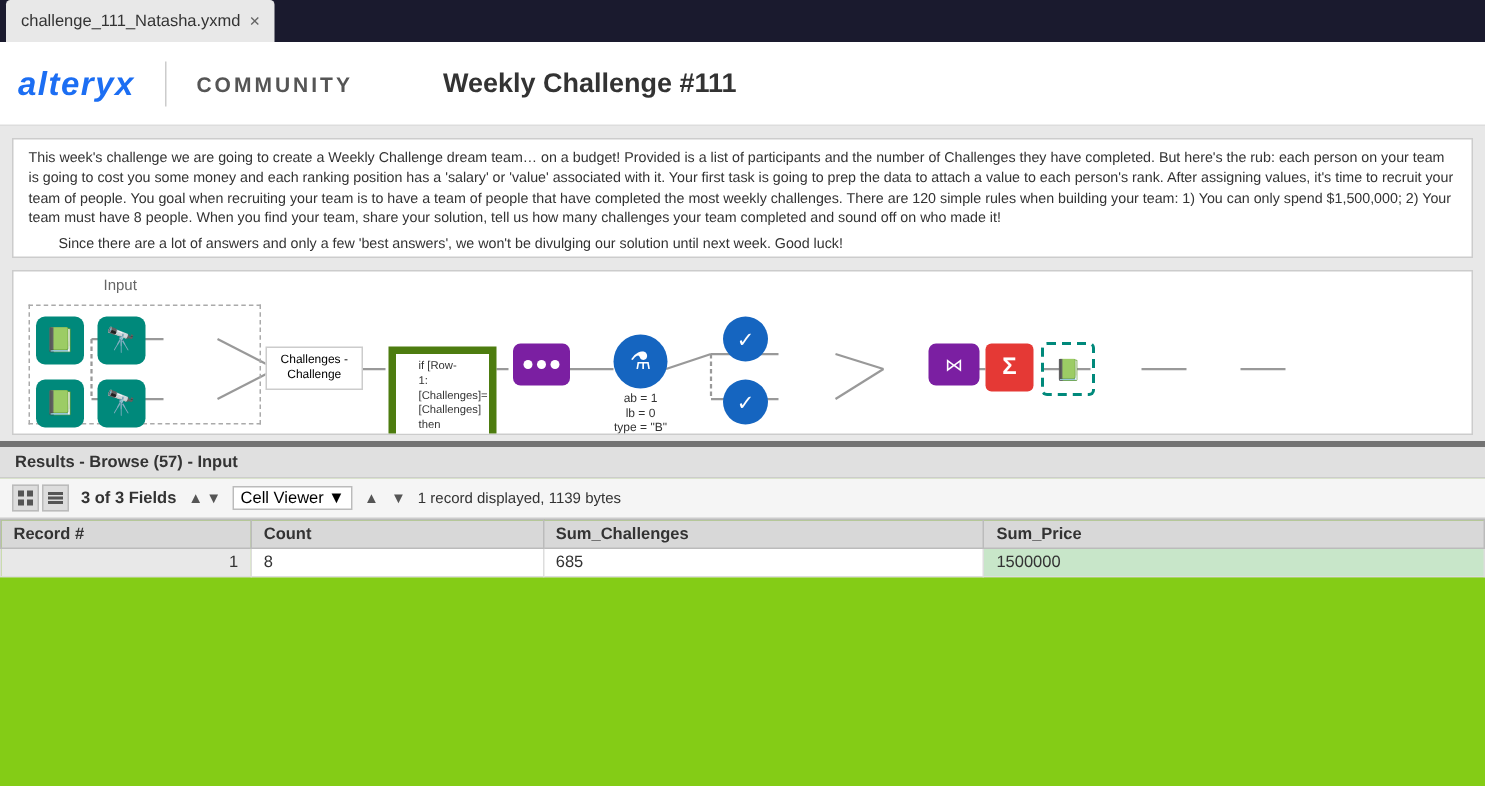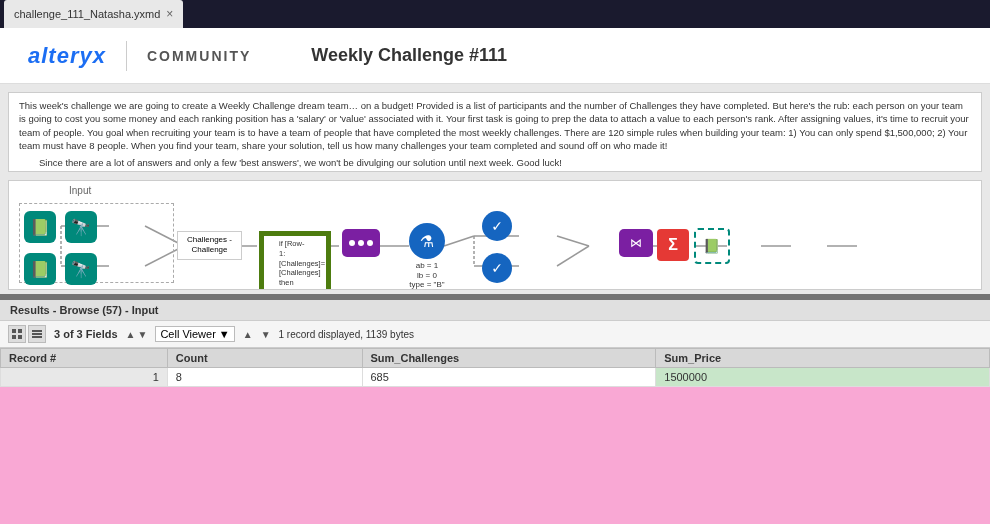--- a/index.html
+++ b/index.html
@@ -29,21 +29,21 @@
       font-size: 12px;
       color: #666;
     }
 
     
     .header {
       background: white;
       height: 56px;
       display: flex;
       align-items: center;
-      padding: 0 28px;
+      padding: 0 12px;
       border-bottom: 1px solid #ddd;
       gap: 20px;
     }
     .logo-alteryx {
       font-size: 22px;
       font-weight: bold;
       color: #1c6ef3;
       font-style: italic;
       letter-spacing: 1px;
     }
@@ -132,22 +132,22 @@
     .workflow-svg {
       position: absolute;
       top: 0; left: 0;
       width: 100%;
       height: 100%;
       pointer-events: none;
     }
 
     
     .results-panel {
-      background: #f9a8d4;
-      border-top: 6px solid #737373;
+      background: #84cc16;
+      border-top: 4px solid #737373;
       flex: 1;
     }
 
     .results-header {
       background: #e0e0e0;
       padding: 4px 10px;
       font-size: 11px;
       font-weight: bold;
       color: #333;
       border-bottom: 1px solid #ccc;

